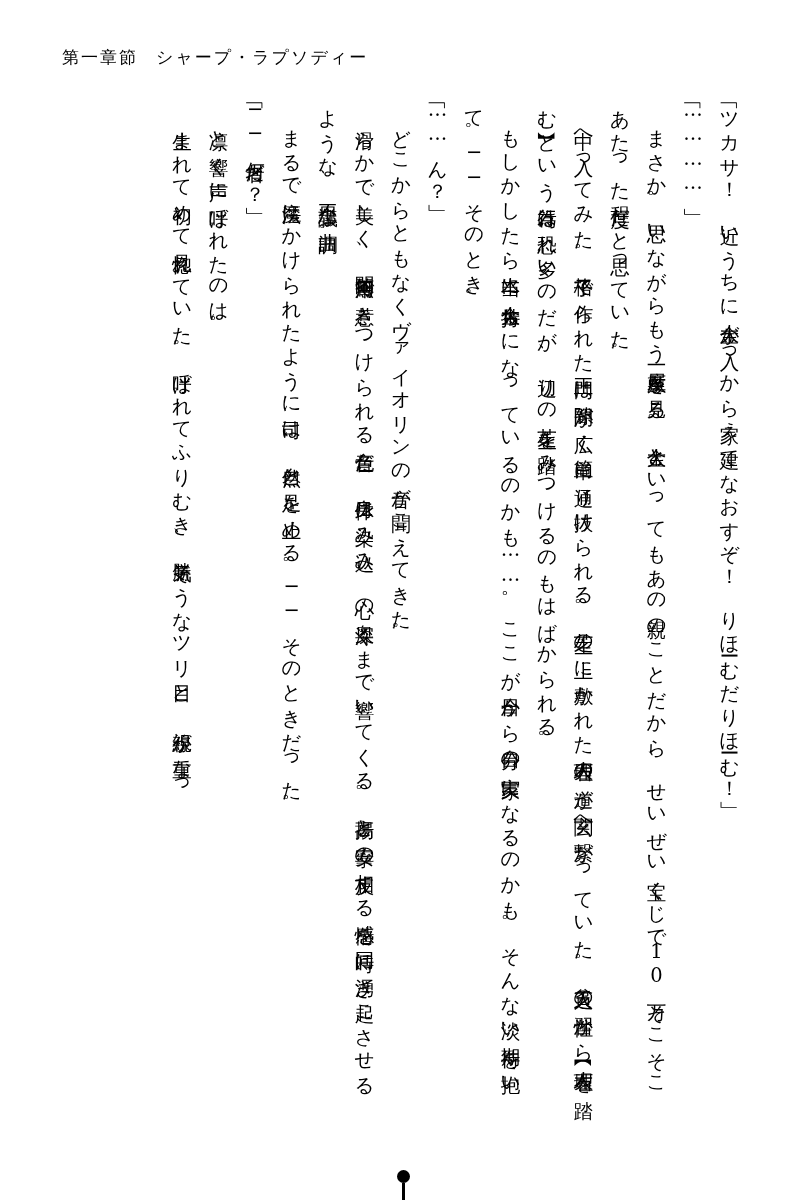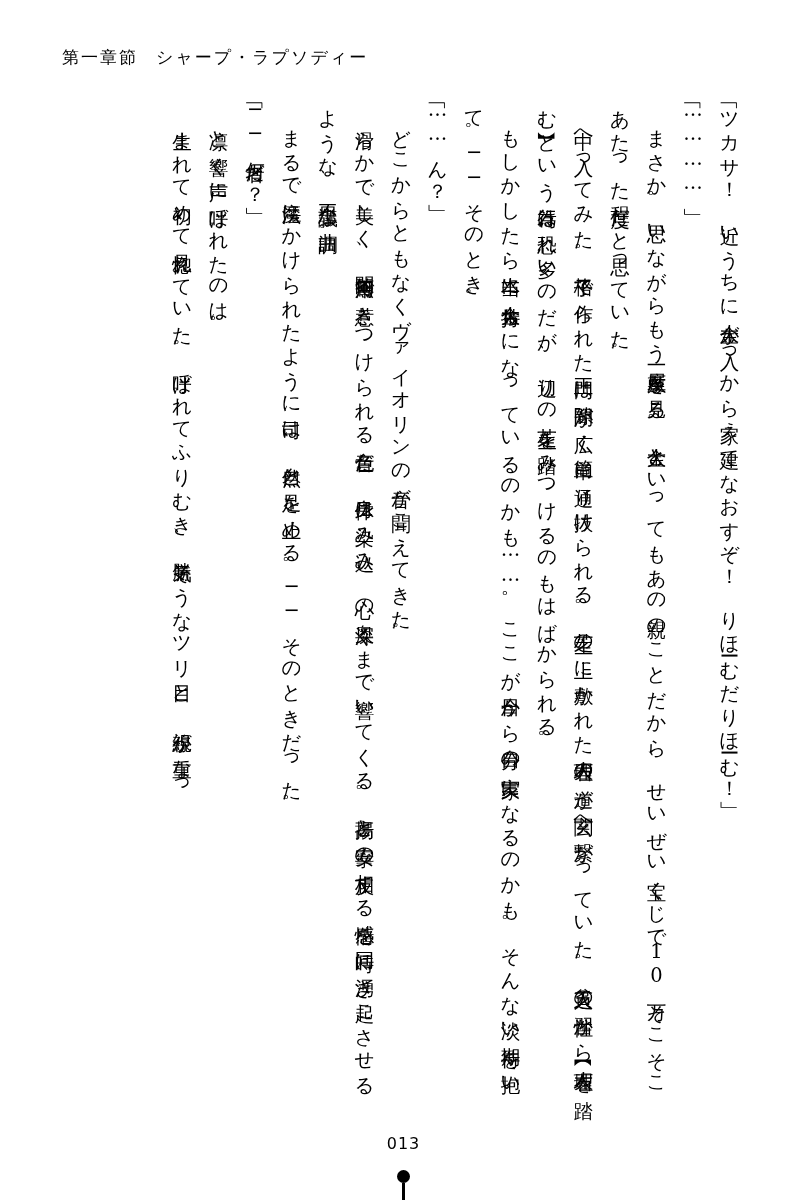--- a/index.html
+++ b/index.html
@@ -120,20 +120,19 @@
     <p class="indent">もしかしたら本当に大金持ちになっているのかも……。ここが今日から自分の実家になるのかも。そんな淡い期待を抱いて。──そのとき。</p>
     <p>「……ん？」</p>
     <p class="indent">どこからともなくヴァイオリンの音が聞こえてきた。</p>
     <p class="indent">滑らかで美しく、問答無用で惹きつけられる音色だ。身体に染み込み、心の奥深くまで響いてくる。高揚と安寧の相反する感情を同時に湧き起こさせるような、不思議な曲調。</p>
     <p class="indent">まるで魔法にかけられたように司は、自然と足を止める。──そのときだった。</p>
     <p>「──何者だ？」</p>
     <p class="indent">凛と響く声に呼ばれたのは。</p>
     <p class="indent">生まれて初めて見惚れていた。呼ばれてふりむき、勝気そうなツリ目と、視線が重なっ</p>
   </div>
 
-  <div class="folio">013</div>
 
   <div class="folio-mark">
     <div class="dot"></div>
     <div class="stem"></div>
   </div>
 
 </div>
 
 </body></html>

